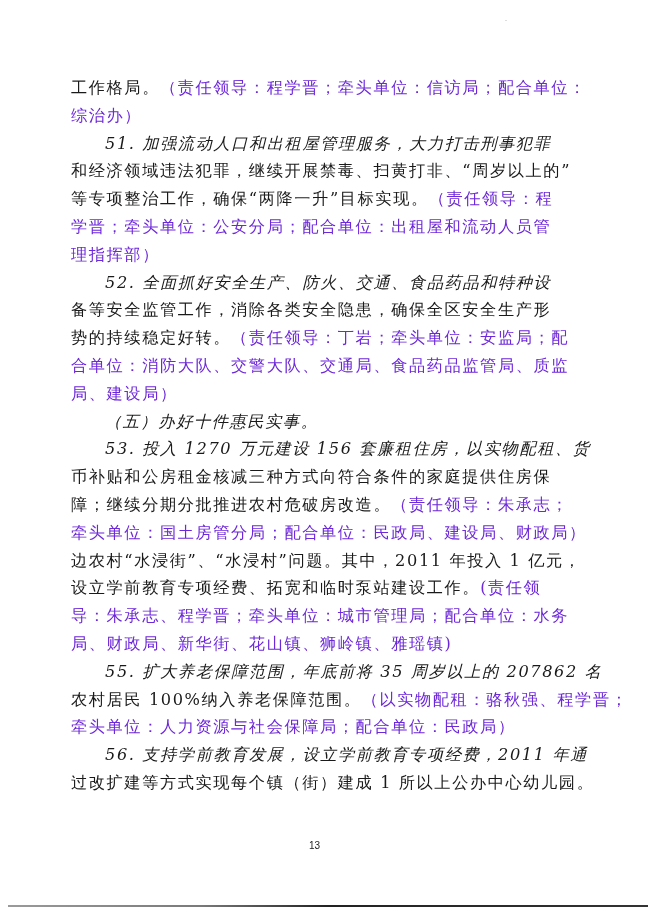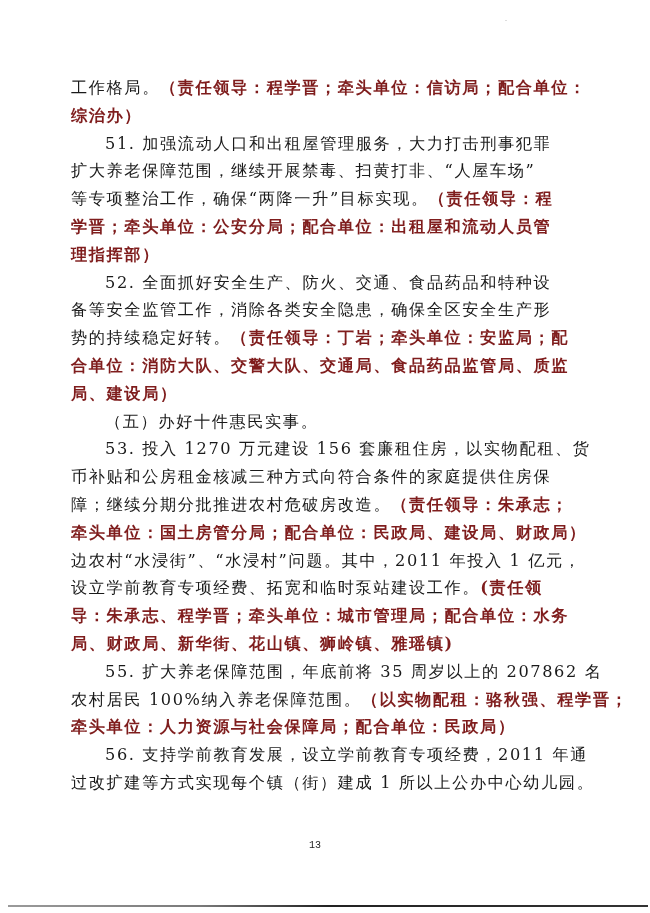--- a/index.html
+++ b/index.html
@@ -24,35 +24,36 @@
     .line {
       height: 27.8px;
       line-height: 27.8px;
       font-size: 16.2px;
       letter-spacing: 1.6px;
       white-space: nowrap;
       overflow: visible;
     }
     .line.indent {
       padding-left: 34px;
+      font-style: italic;
     }
     .b {
-      font-weight: bold;
-      color: #7f1d1d;
+      font-weight: normal;
+      color: #6d28d9;
     }
     .n {
       font-weight: normal;
       margin-top: 46px;
     }
     .page-number {
       position: absolute;
       left: 309px;
       top: 840px;
       font-size: 10px;
-      font-family: Liberation Mono, monospace;
+      font-family: Liberation Sans, sans-serif;
       color: #222;
     }
     .bottom-rule {
       position: absolute;
       left: 8px;
       top: 905px;
       width: 640px;
       height: 2px;
       background: linear-gradient(to right, #9a9a9a 0%, #7a7a7a 30%, #222 50%, #333 100%);
     }
@@ -67,21 +68,21 @@
   </style>
 </head>
 <body>
 
 <div class="scan-dot"></div>
 
 <div class="page-body" id="body-lines">
     <div class="line"><span class="n">工作格局。</span><span class="b">（责任领导：程学晋；牵头单位：信访局；配合单位：</span></div>
     <div class="line"><span class="b">综治办）</span></div>
     <div class="line indent"><span class="n">51. 加强流动人口和出租屋管理服务，大力打击刑事犯罪</span></div>
-    <div class="line"><span class="n">扩大养老保障范围，继续开展禁毒、扫黄打非、“人屋车场”</span></div>
+    <div class="line"><span class="n">和经济领域违法犯罪，继续开展禁毒、扫黄打非、“周岁以上的”</span></div>
     <div class="line"><span class="n">等专项整治工作，确保“两降一升”目标实现。</span><span class="b">（责任领导：程</span></div>
     <div class="line"><span class="b">学晋；牵头单位：公安分局；配合单位：出租屋和流动人员管</span></div>
     <div class="line"><span class="b">理指挥部）</span></div>
     <div class="line indent"><span class="n">52. 全面抓好安全生产、防火、交通、食品药品和特种设</span></div>
     <div class="line"><span class="n">备等安全监管工作，消除各类安全隐患，确保全区安全生产形</span></div>
     <div class="line"><span class="n">势的持续稳定好转。</span><span class="b">（责任领导：丁岩；牵头单位：安监局；配</span></div>
     <div class="line"><span class="b">合单位：消防大队、交警大队、交通局、食品药品监管局、质监</span></div>
     <div class="line"><span class="b">局、建设局）</span></div>
     <div class="line indent"><span class="n">（五）办好十件惠民实事。</span></div>
     <div class="line indent"><span class="n">53. 投入 1270 万元建设 156 套廉租住房，以实物配租、货</span></div>

